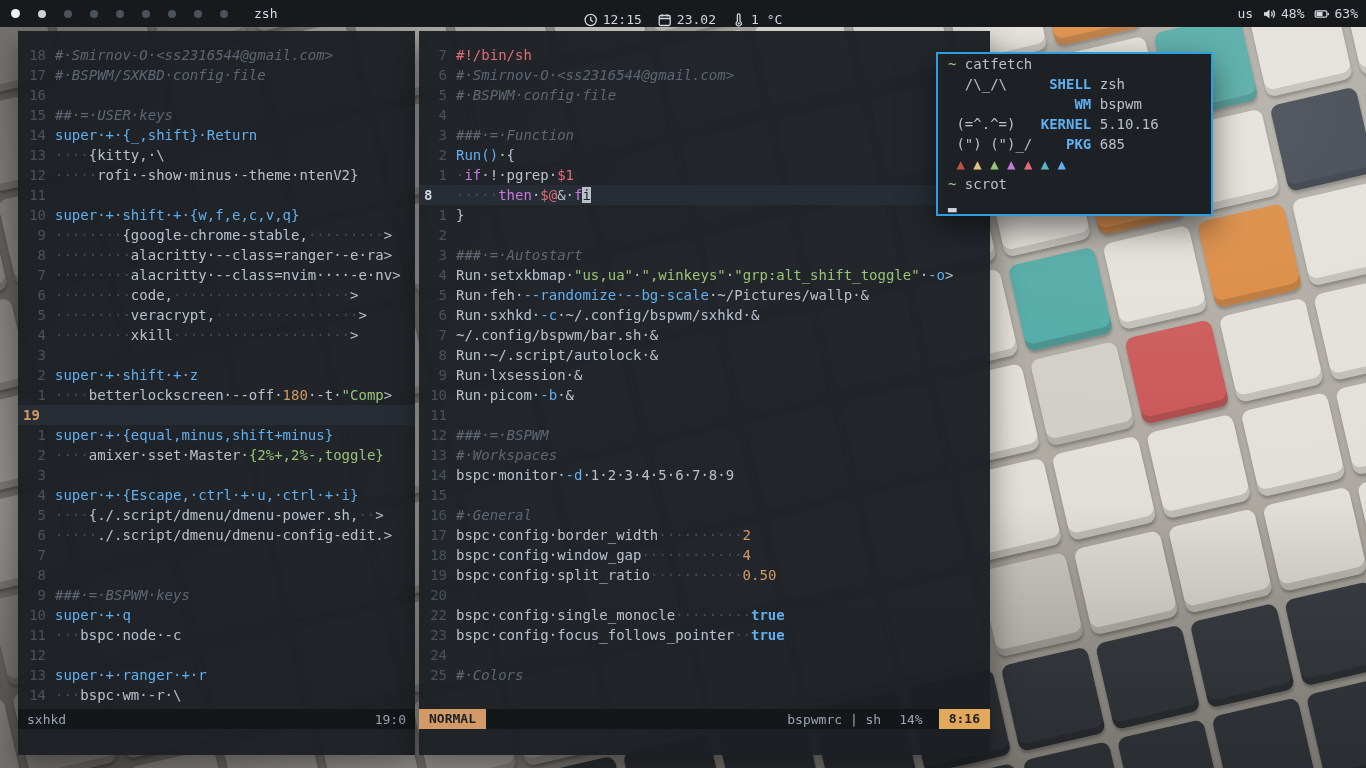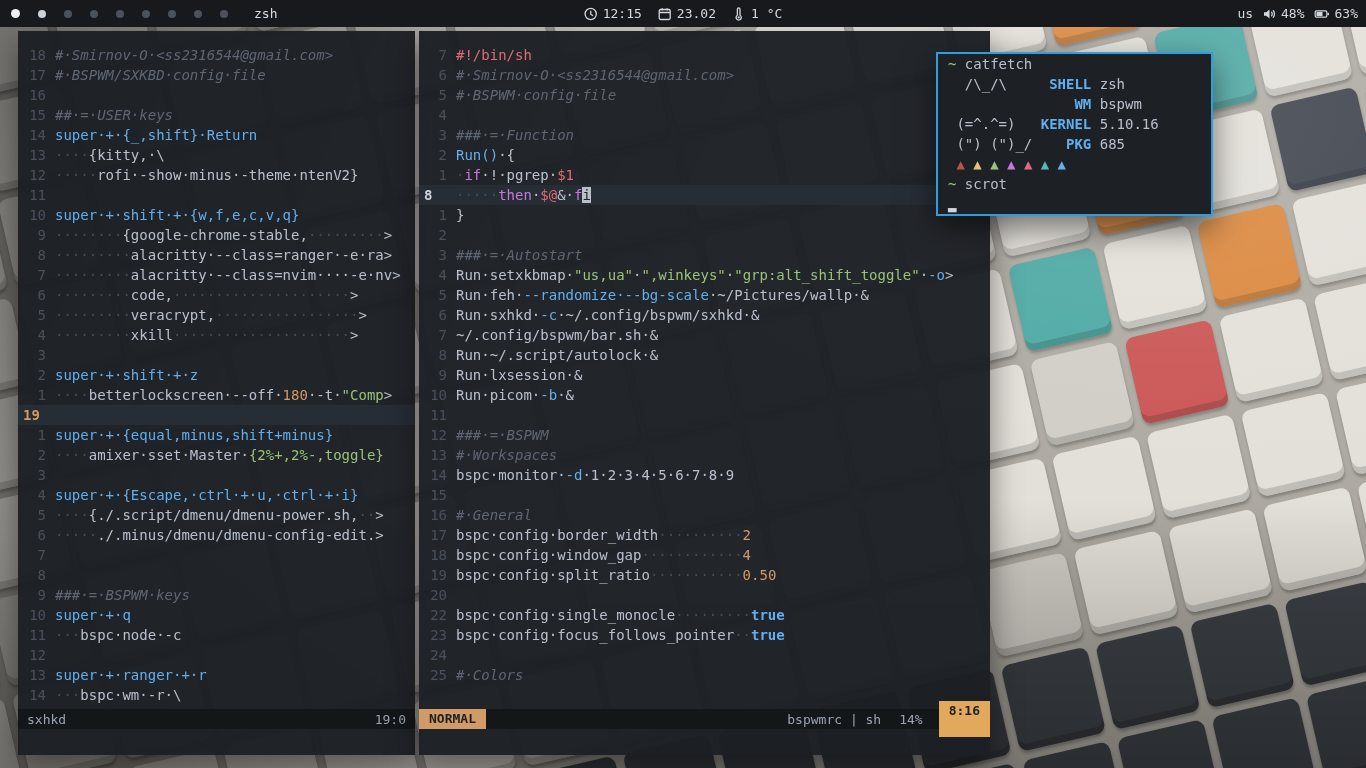--- a/index.html
+++ b/index.html
@@ -20,21 +20,21 @@
 
   
   .topbar { position:absolute; left:0; top:0; width:1366px; height:27px; z-index:40;
     background:#17191d; color:#d3d8df; font-size:13px; display:flex; align-items:center; }
   .ws-wrap { display:flex; align-items:center; padding-left:11px; }
   .ws { width:8px; height:8px; border-radius:50%; background:#4c525b; display:inline-block; margin-right:18px; }
   .ws.focused  { background:#edf0f4; width:9px; height:9px; }
   .ws.occupied { background:#cdd2d9; }
   .bar-title { margin-left:8px; color:#d8dce2; }
   .bar-center { position:absolute; left:50%; top:0; height:27px; transform:translateX(-50%);
-    display:flex; align-items:center; gap:16px; }
+    display:flex; align-items:flex-end; gap:16px; }
   .bar-right  { position:absolute; right:8px; top:0; height:27px; display:flex; align-items:center; gap:9px; }
   .bar-item { display:flex; align-items:center; gap:5px; }
   .bar-item svg { display:block; }
 
   
   .term { position:absolute; background:rgba(28,32,37,.97); z-index:10;
           box-shadow:0 12px 30px rgba(0,0,0,.45); color:#b9c0cc; font-size:14px; }
   .term-left  { left:18px;  top:31px; width:397px; height:724px; }
   .term-right { left:419px; top:31px; width:571px; height:724px; }
 
@@ -46,21 +46,21 @@
   .term-right .lnum.curnum { color:#cfd4dc; }
   .code { white-space:pre; }
 
   .statusline { position:absolute; left:0; right:0; bottom:26px; height:20px; background:#14171a;
     display:flex; align-items:center; font-size:13px; color:#9aa3b1; }
   .sl-file { padding-left:9px; }
   .sl-spacer { flex:1; }
   .sl-pos { padding-right:9px; }
   .sl-mode { background:#d19a66; color:#1d2125; font-weight:bold; padding:0 10px; height:20px; line-height:20px; }
   .sl-pct { margin:0 16px 0 18px; }
-  .sl-time { background:#e2a85c; color:#1d2125; font-weight:bold; padding:0 10px; height:36px; line-height:20px; }
+  .sl-time { background:#e2a85c; color:#1d2125; font-weight:bold; padding:0 10px; height:20px; line-height:20px; }
 
   
   .tk-fg   { color:#b9c0cc; }
   .tk-cm   { color:#5f6672; font-style:italic; }
   .tk-kw   { color:#61afef; }
   .tk-kw2  { color:#c678dd; }
   .tk-str  { color:#98c379; }
   .tk-num  { color:#d19a66; }
   .tk-red  { color:#e06c75; }
   .tk-bool { color:#61afef; font-weight:bold; }
@@ -303,21 +303,21 @@
       <div class="line"><span class="lnum">4</span><span class="code"><span class="tk-dot">·········</span><span class="tk-fg">xkill</span><span class="tk-dot">·····················</span><span class="tk-fg">&gt;</span></span></div>
       <div class="line"><span class="lnum">3</span><span class="code"></span></div>
       <div class="line"><span class="lnum">2</span><span class="code"><span class="tk-kw">super·+·shift·+·z</span></span></div>
       <div class="line"><span class="lnum">1</span><span class="code"><span class="tk-dot">····</span><span class="tk-fg">betterlockscreen·--off·</span><span class="tk-num">180</span><span class="tk-fg">·-t·</span><span class="tk-str">"Comp</span><span class="tk-fg">&gt;</span></span></div>
       <div class="line cur"><span class="lnum curnum">19</span><span class="code"></span></div>
       <div class="line"><span class="lnum">1</span><span class="code"><span class="tk-kw">super·+·{equal,minus,shift+minus}</span></span></div>
       <div class="line"><span class="lnum">2</span><span class="code"><span class="tk-dot">····</span><span class="tk-fg">amixer·sset·Master·</span><span class="tk-str">{2%+,2%-,toggle}</span></span></div>
       <div class="line"><span class="lnum">3</span><span class="code"></span></div>
       <div class="line"><span class="lnum">4</span><span class="code"><span class="tk-kw">super·+·{Escape,·ctrl·+·u,·ctrl·+·i}</span></span></div>
       <div class="line"><span class="lnum">5</span><span class="code"><span class="tk-dot">····</span><span class="tk-fg">{./.script/dmenu/dmenu-power.sh,</span><span class="tk-dot">··</span><span class="tk-fg">&gt;</span></span></div>
-      <div class="line"><span class="lnum">6</span><span class="code"><span class="tk-dot">·····</span><span class="tk-fg">./.minus/dmenu/dmenu-config-edit.</span><span class="tk-fg">&gt;</span></span></div>
+      <div class="line"><span class="lnum">6</span><span class="code"><span class="tk-dot">·····</span><span class="tk-fg">./.script/dmenu/dmenu-config-edit.</span><span class="tk-fg">&gt;</span></span></div>
       <div class="line"><span class="lnum">7</span></div>
       <div class="line"><span class="lnum">8</span><span class="code"></span></div>
       <div class="line"><span class="lnum">9</span><span class="code"><span class="tk-cm">###·=·BSPWM·keys</span></span></div>
       <div class="line"><span class="lnum">10</span><span class="code"><span class="tk-kw">super·+·q</span></span></div>
       <div class="line"><span class="lnum">11</span><span class="code"><span class="tk-dot">···</span><span class="tk-fg">bspc·node·-c</span></span></div>
       <div class="line"><span class="lnum">12</span><span class="code"></span></div>
       <div class="line"><span class="lnum">13</span><span class="code"><span class="tk-kw">super·+·ranger·+·r</span></span></div>
       <div class="line"><span class="lnum">14</span><span class="code"><span class="tk-dot">···</span><span class="tk-fg">bspc·wm·-r·\</span></span></div>
     </div>
   <div class="statusline">

